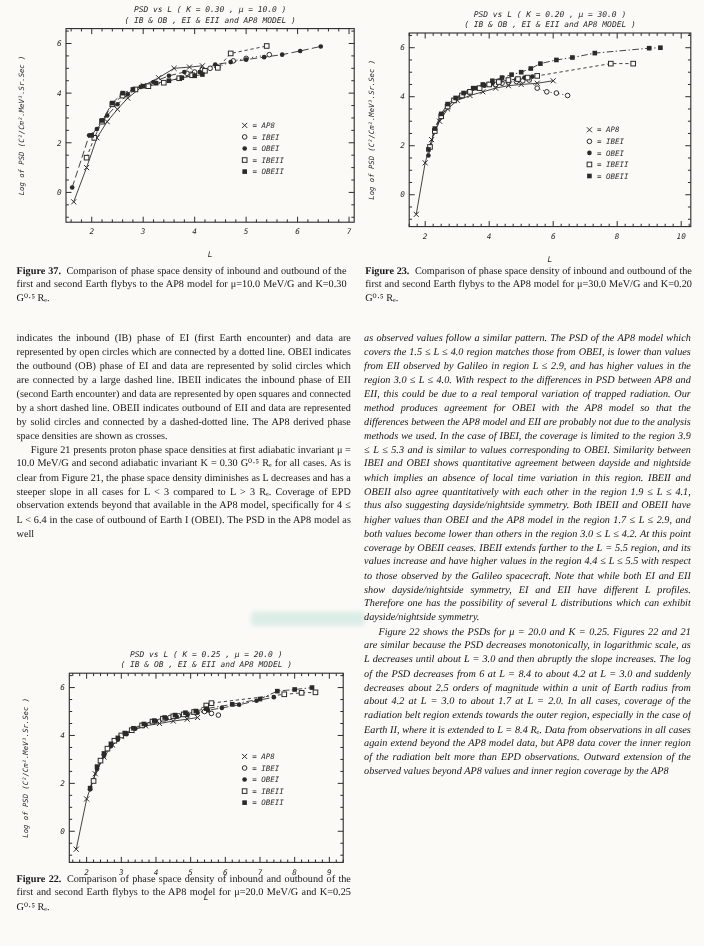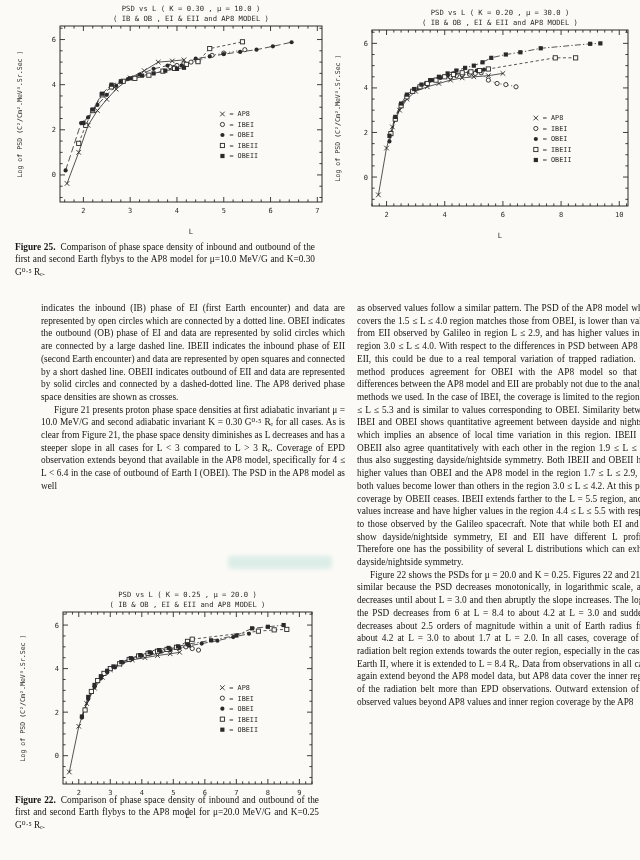--- a/index.html
+++ b/index.html
@@ -1,22 +1,22 @@
 <!DOCTYPE html>
 <html><head>
 <meta charset="utf-8">
 <style>
   html,body{margin:0;padding:0;background:#e9e8e4;}
   .page{position:relative;width:640px;height:860px;background:#fbfaf7;overflow:hidden;
         font-family:"Liberation Serif","DejaVu Serif",serif;color:#1b1b1b;}
-  .chart{position:absolute;}
+  .chart{position:absolute;font-style:italic;}
   .chart svg{display:block;}
   .caption{position:absolute;font-size:9.3px;line-height:12.3px;text-align:justify;color:#151515;}
   .caption .cap-b{font-weight:bold;margin-right:5px;}
-  .coltext{position:absolute;font-size:9.3px;line-height:12.7px;text-align:justify;color:#151515;overflow:hidden;margin-left:26px;}
+  .coltext{position:absolute;font-size:9.3px;line-height:12.7px;text-align:justify;color:#151515;overflow:hidden;}
   .coltext p{margin:0;}
   .coltext p.ind{text-indent:13px;}
   .smudge{position:absolute;background:rgba(140,205,195,0.28);filter:blur(2px);border-radius:4px;}
 </style>
 </head>
 <body>
 
 <div class="page">
 
   <div class="chart" style="left:12px;top:2px;">
@@ -409,23 +409,26 @@
         <circle cx="205.84" cy="133" r="2.1" fill="#2a2a2a"></circle>
         <text x="212.84" y="135.4" fill="#2a2a2a" font-size="6.8" font-family="&quot;DejaVu Sans Mono&quot;,monospace" text-anchor="start">= OBEI</text>
         <rect x="203.74" y="141.4" width="4.2" height="4.2" fill="#fbfaf7" stroke="#2a2a2a" stroke-width="0.9"></rect>
         <text x="212.84" y="145.9" fill="#2a2a2a" font-size="6.8" font-family="&quot;DejaVu Sans Mono&quot;,monospace" text-anchor="start">= IBEII</text>
         <rect x="203.74" y="151.9" width="4.2" height="4.2" fill="#2a2a2a"></rect>
         <text x="212.84" y="156.4" fill="#2a2a2a" font-size="6.8" font-family="&quot;DejaVu Sans Mono&quot;,monospace" text-anchor="start">= OBEII</text>
       </svg>
   </div>
 
   <div class="caption" style="left:15px;top:241px;width:300px;">
-    <span class="cap-b">Figure 25.</span><span>Comparison of phase space density of inbound and outbound of the first and second Earth flybys to the AP8 model for μ=10.0 MeV/G and K=0.30 G⁰·⁵ Rₑ.</span>
+    <span class="cap-b">Figure 37.</span><span>Comparison of phase space density of inbound and outbound of the first and second Earth flybys to the AP8 model for μ=10.0 MeV/G and K=0.30 G⁰·⁵ Rₑ.</span>
   </div>
 
+  <div class="caption" style="left:332px;top:241px;width:297px;">
+    <span class="cap-b">Figure 23.</span><span>Comparison of phase space density of inbound and outbound of the first and second Earth flybys to the AP8 model for μ=30.0 MeV/G and K=0.20 G⁰·⁵ Rₑ.</span>
+  </div>
 
   <div class="coltext" id="leftcol" style="left:15px;top:302px;width:304px;height:256px;">
       <p>indicates the inbound (IB) phase of EI (first Earth encounter) and data are represented by open circles which are connected by a dotted line.  OBEI indicates the outbound (OB) phase of EI and data are represented by solid circles which are connected by a large dashed line.  IBEII indicates the inbound phase of EII (second Earth encounter) and data are represented by open squares and connected by a short dashed line.  OBEII indicates outbound of EII and data are represented by solid circles and connected by a dashed-dotted line.  The AP8 derived phase space densities are shown as crosses.</p>
       <p class="ind">Figure 21 presents proton phase space densities at first adiabatic invariant μ = 10.0 MeV/G and second adiabatic invariant K = 0.30 G⁰·⁵ Rₑ for all cases.  As is clear from Figure 21, the phase space density diminishes as L decreases and has a steeper slope in all cases for L &lt; 3 compared to L &gt; 3 Rₑ.  Coverage of EPD observation extends beyond that available in the AP8 model, specifically for 4 ≤ L &lt; 6.4 in the case of outbound of Earth I (OBEI).  The PSD in the AP8 model as well</p>
     </div>
 
   <div class="smudge" style="left:228px;top:556px;width:104px;height:13px;"></div>
 
   <div class="chart" style="left:15px;top:588px;">
     <svg width="305" height="234">
@@ -646,18 +649,18 @@
         <text x="214.36" y="133.58" fill="#2a2a2a" font-size="6.8" font-family="&quot;DejaVu Sans Mono&quot;,monospace" text-anchor="start">= IBEII</text>
         <rect x="205.26000000000002" y="139.58" width="4.2" height="4.2" fill="#2a2a2a"></rect>
         <text x="214.36" y="144.08" fill="#2a2a2a" font-size="6.8" font-family="&quot;DejaVu Sans Mono&quot;,monospace" text-anchor="start">= OBEII</text>
       </svg>
   </div>
 
   <div class="caption" style="left:15px;top:794px;width:304px;">
     <span class="cap-b">Figure 22.</span><span>Comparison of phase space density of inbound and outbound of the first and second Earth flybys to the AP8 model for μ=20.0 MeV/G and K=0.25 G⁰·⁵ Rₑ.</span>
   </div>
 
-  <div class="coltext" id="rightcol" style="left:331px;top:302px;width:297px;height:558px;">
+  <div class="coltext" id="rightcol" style="left:331px;top:302px;width:297px;height:558px;font-style:italic;">
       <p>as observed values follow a similar pattern.  The PSD of the AP8 model which covers the 1.5 ≤ L ≤ 4.0 region matches those from OBEI, is lower than values from EII observed by Galileo in region L ≤ 2.9, and has higher values in the region 3.0 ≤ L ≤ 4.0.  With respect to the differences in PSD between AP8 and EII, this could be due to a real temporal variation of trapped radiation.  Our method produces agreement for OBEI with the AP8 model so that the differences between the AP8 model and EII are probably not due to the analysis methods we used.  In the case of IBEI, the coverage is limited to the region 3.9 ≤ L ≤ 5.3 and is similar to values corresponding to OBEI.  Similarity between IBEI and OBEI shows quantitative agreement between dayside and nightside which implies an absence of local time variation in this region.  IBEII and OBEII also agree quantitatively with each other in the region 1.9 ≤ L ≤ 4.1, thus also suggesting dayside/nightside symmetry.  Both IBEII and OBEII have higher values than OBEI and the AP8 model in the region 1.7 ≤ L ≤ 2.9, and both values become lower than others in the region 3.0 ≤ L ≤ 4.2.  At this point coverage by OBEII ceases.  IBEII extends farther to the L = 5.5 region, and its values increase and have higher values in the region 4.4 ≤ L ≤ 5.5 with respect to those observed by the Galileo spacecraft.  Note that while both EI and EII show dayside/nightside symmetry, EI and EII have different L profiles.  Therefore one has the possibility of several L distributions which can exhibit dayside/nightside symmetry.</p>
       <p class="ind">Figure 22 shows the PSDs for μ = 20.0 and K = 0.25. Figures 22 and 21 are similar because the PSD decreases monotonically, in logarithmic scale, as L decreases until about L = 3.0 and then abruptly the slope increases.  The log of the PSD decreases from 6 at L = 8.4 to about 4.2 at L = 3.0 and suddenly decreases about 2.5 orders of magnitude within a unit of Earth radius from about 4.2 at L = 3.0 to about 1.7 at L = 2.0. In all cases, coverage of the radiation belt region extends towards the outer region, especially in the case of Earth II, where it is extended to L = 8.4 Rₑ.  Data from observations in all cases again extend beyond the AP8 model data, but AP8 data cover the inner region of the radiation belt more than EPD observations.   Outward extension of the observed values beyond AP8 values and inner region coverage by the AP8</p>
     </div>
 
 </div>
 
 </body></html>

